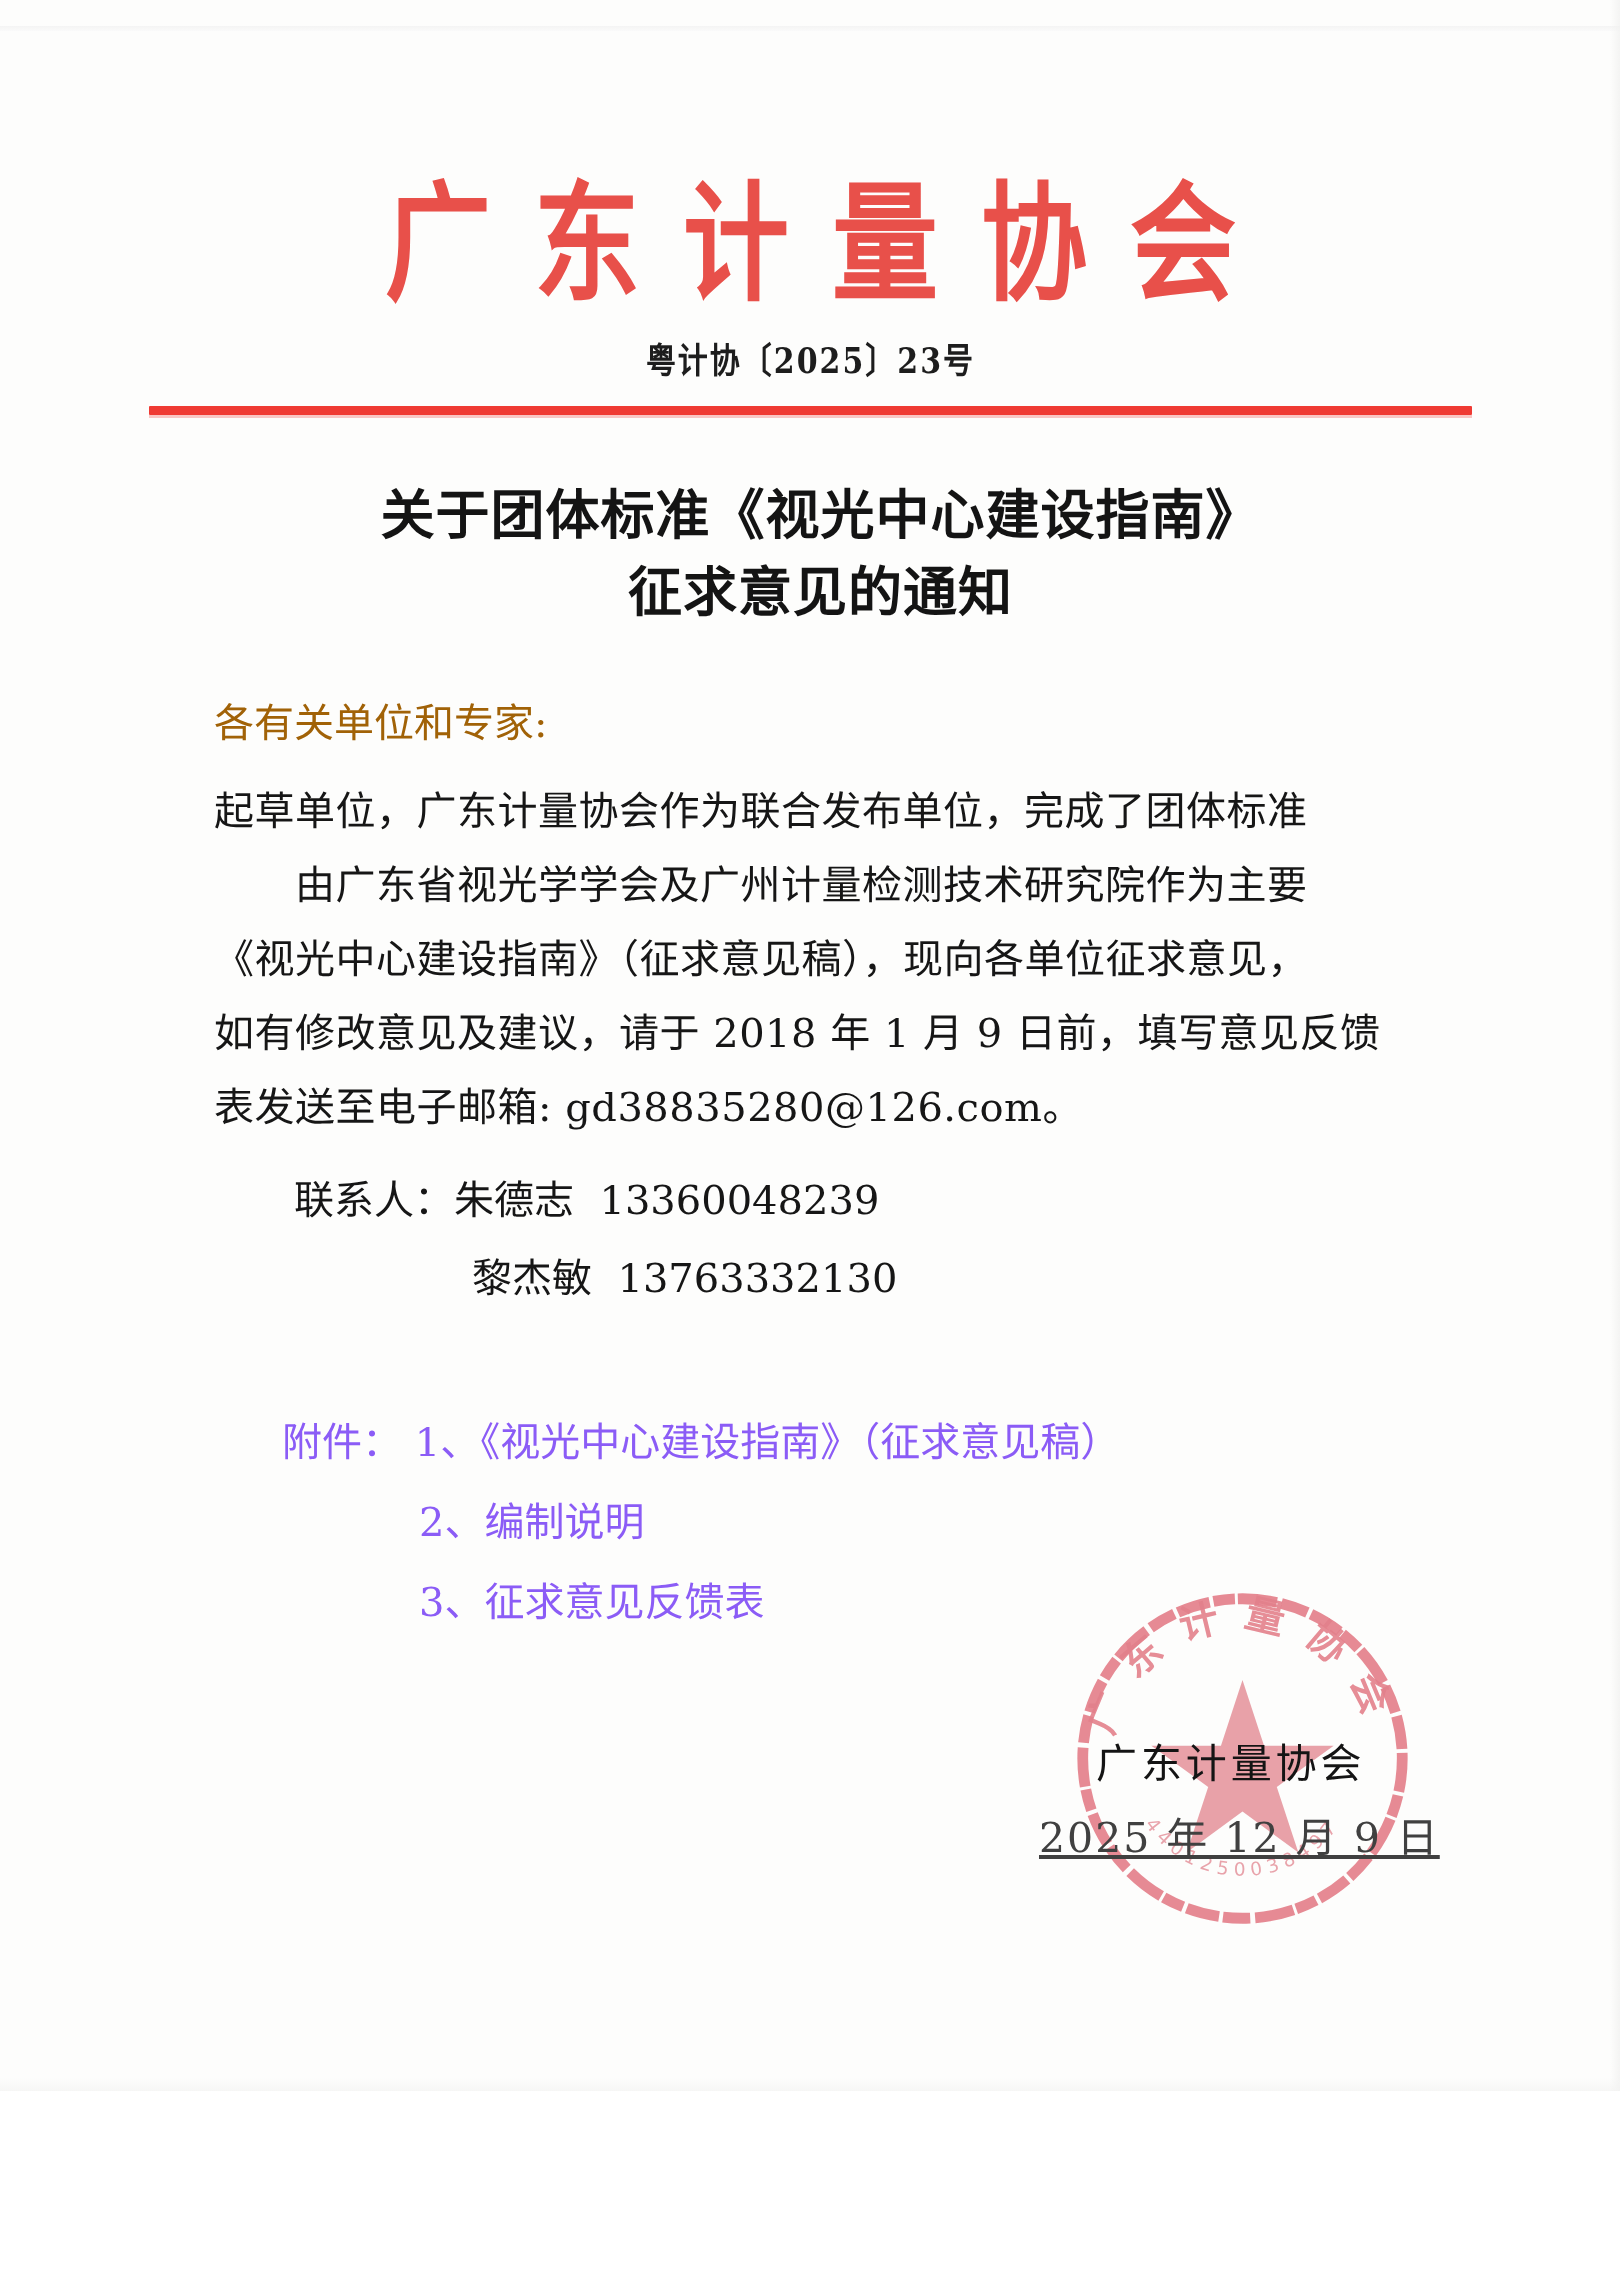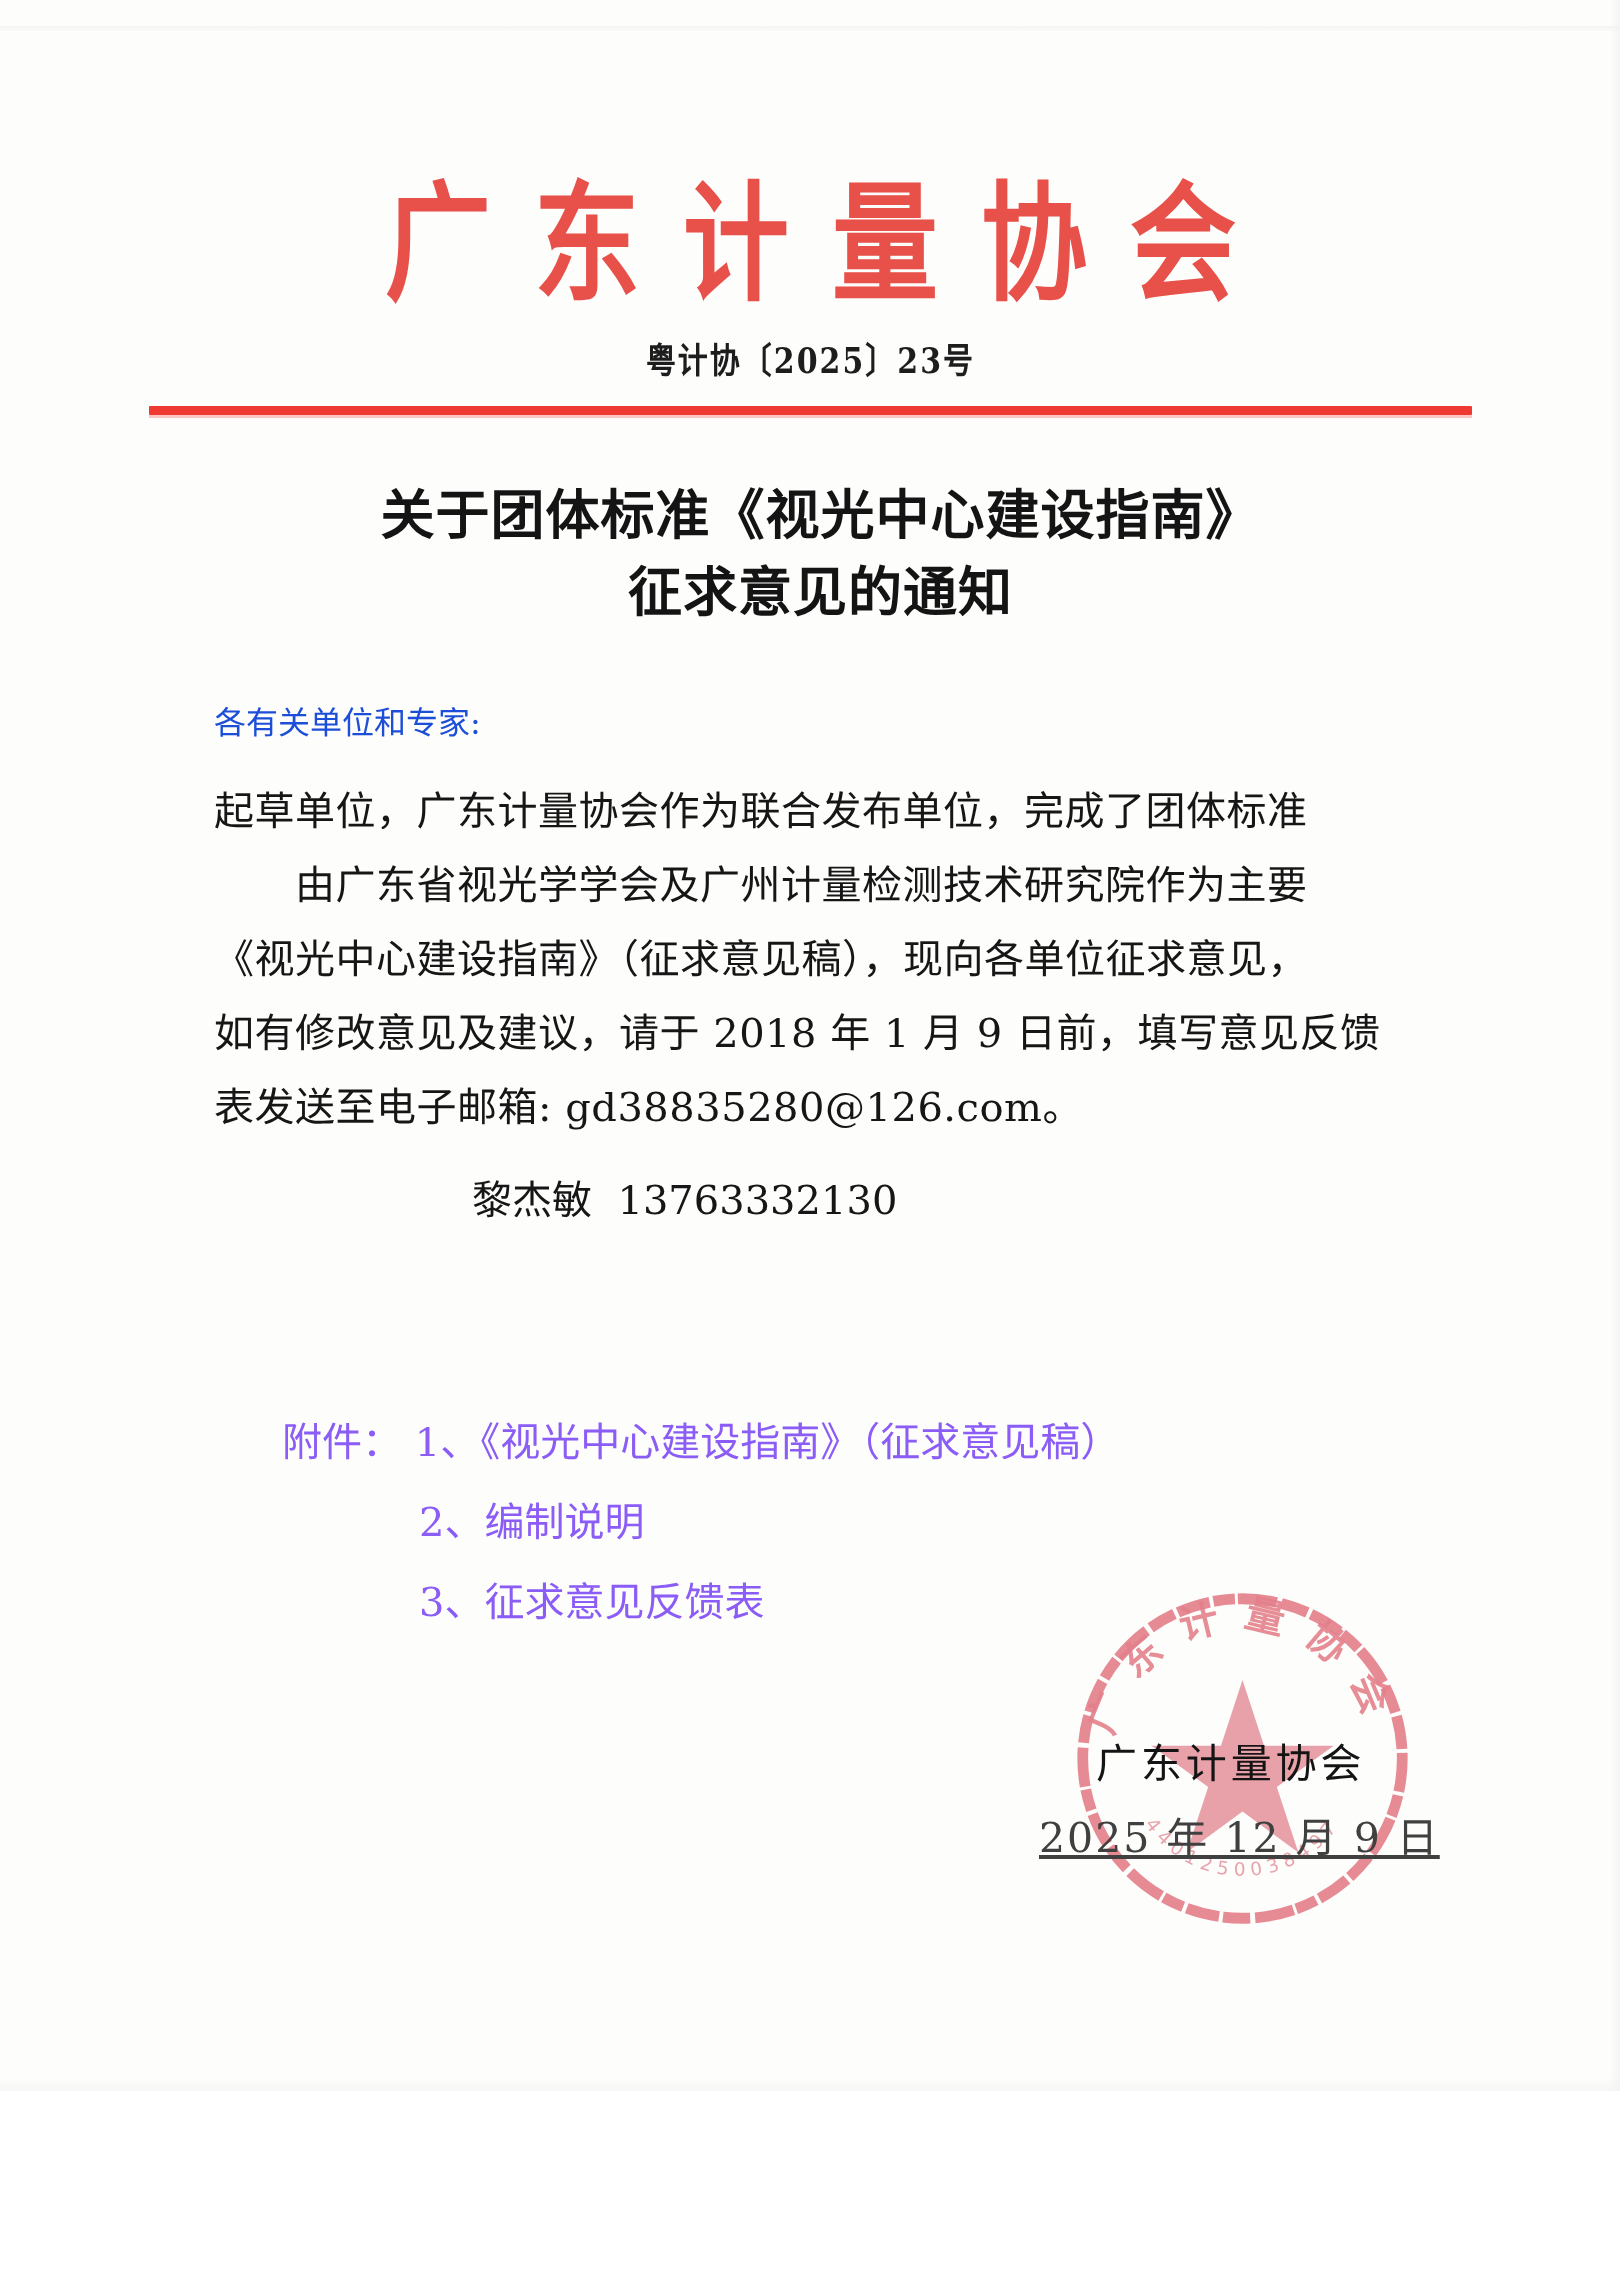--- a/index.html
+++ b/index.html
@@ -114,23 +114,23 @@
   .para-line {
     font-family: "DejaVu Serif", "Liberation Serif", serif;
     font-size: 40px;
     line-height: 74px;
     color: #161616;
     letter-spacing: 0.5px;
     white-space: pre;
   }
   .salutation {
     font-family: "DejaVu Serif", "Liberation Serif", serif;
-    font-size: 32px;
-    line-height: 74px;
-    color: #1d4ed8;
+    font-size: 40px;
+    line-height: 74px;
+    color: #a16207;
     margin-bottom: 13.7px;
   }
   .contact-block {
     position: absolute;
     top: 1161px;
     left: 294px;
   }
   .contact-line {
     font-family: "DejaVu Serif", "Liberation Serif", serif;
     font-size: 40px;
@@ -222,20 +222,21 @@
   <div class="body-block">
     <div class="salutation">各有关单位和专家:</div>
     <div class="para-line">起草单位，广东计量协会作为联合发布单位，完成了团体标准</div>
     <div class="para-line">　　由广东省视光学学会及广州计量检测技术研究院作为主要</div>
     <div class="para-line">《视光中心建设指南》（征求意见稿），现向各单位征求意见，</div>
     <div class="para-line">如有修改意见及建议，请于 2018 年 1 月 9 日前，填写意见反馈</div>
     <div class="para-line">表发送至电子邮箱: gd38835280@126.com。</div>
   </div>
 
   <div class="contact-block">
+    <div class="contact-line">联系人：朱德志  13360048239</div>
     <div class="contact-line indent">黎杰敏  13763332130</div>
   </div>
 
   <div class="attach-block">
     <div class="attach-line">附件： 1、《视光中心建设指南》（征求意见稿）</div>
     <div class="attach-line indent">2、编制说明</div>
     <div class="attach-line indent">3、征求意见反馈表</div>
   </div>
 
   <div class="seal">

